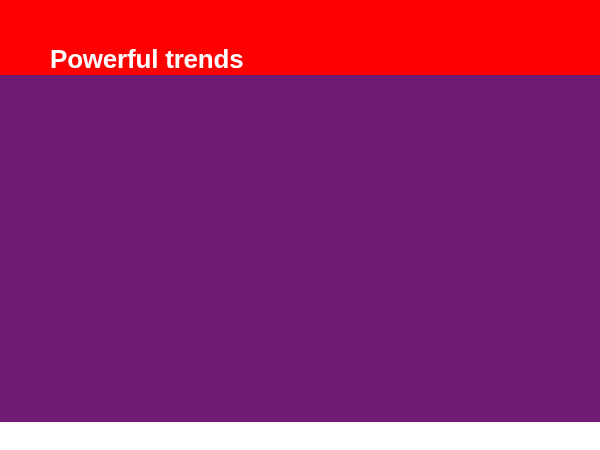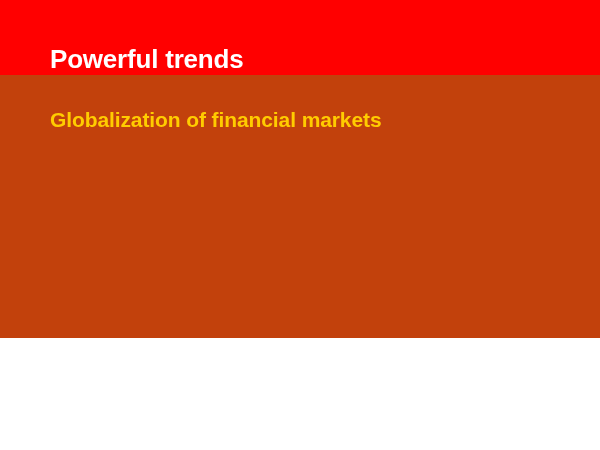--- a/index.html
+++ b/index.html
@@ -5,23 +5,23 @@
 <style>
   html, body {
     margin: 0;
     padding: 0;
     background: #ffffff;
   }
 
   #slide {
     position: relative;
     width: 600px;
-    height: 338px;
+    height: 422px;
     overflow: hidden;
-    background: #c2410c;
+    background: #701a75;
     font-family: "Liberation Sans", sans-serif;
     -webkit-font-smoothing: antialiased;
   }
 
   
   #header-band {
     position: absolute;
     left: 0;
     top: 0;
     width: 600px;
@@ -89,18 +89,17 @@
 </head>
 <body>
 
 <div id="slide">
 
   <div id="header-band"></div>
 
   <h1 id="slide-title">Powerful trends</h1>
 
   <ul id="body-list">
-    <li class="bullet-item">Globalization of financial markets</li>
   </ul>
 
   <div id="page-number">20</div>
 
 </div>
 
 </body></html>

